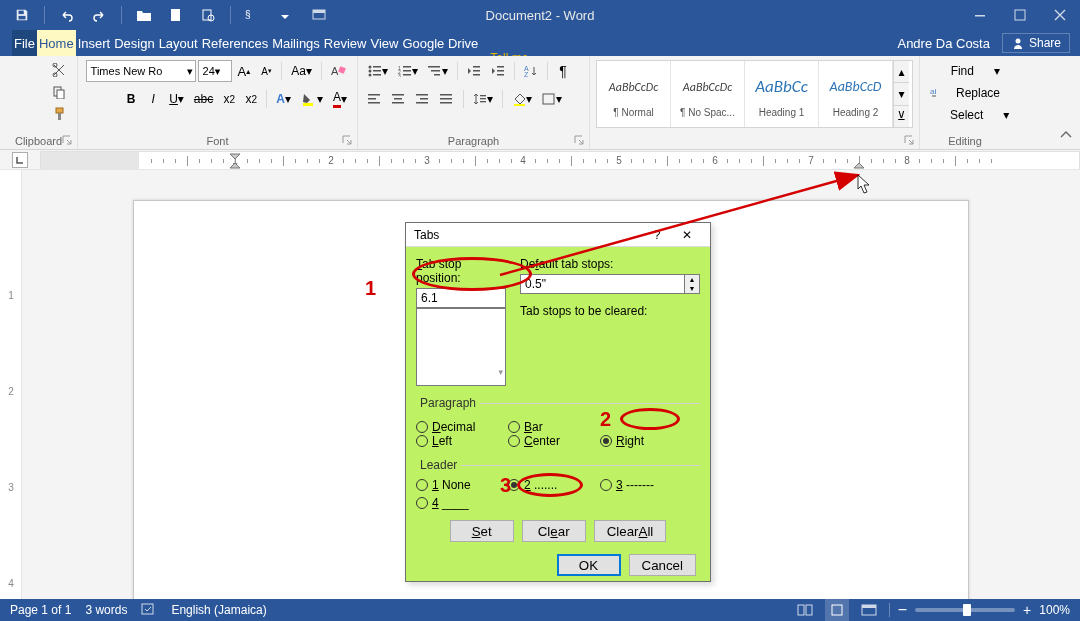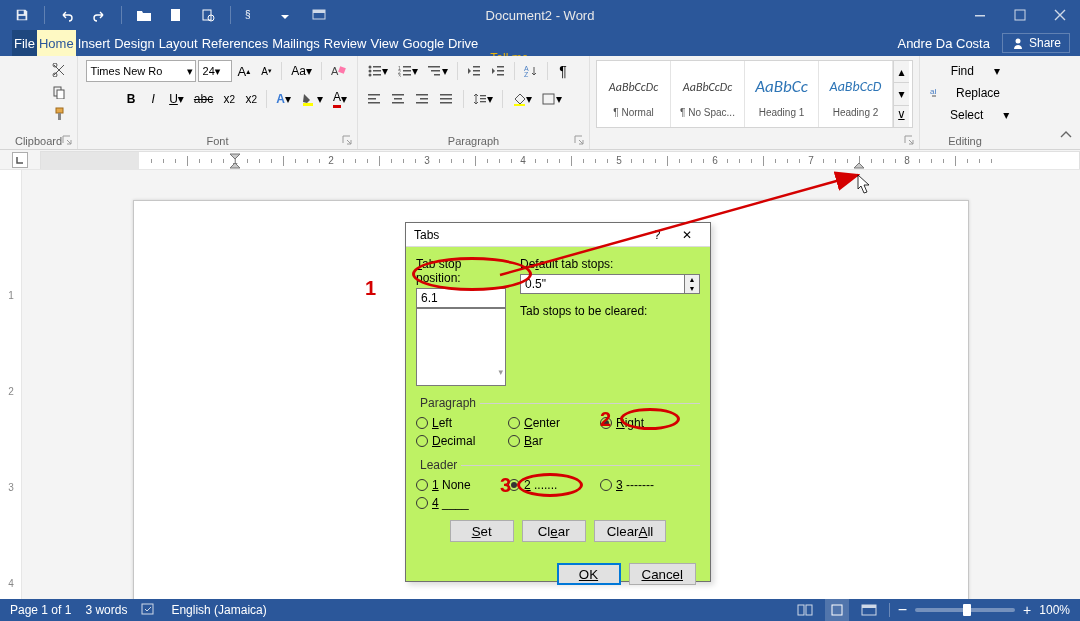--- a/index.html
+++ b/index.html
@@ -98,21 +98,21 @@
 .spin .spin-btns { width:15px; display:flex; flex-direction:column; border:1px solid #7a7a7a; border-left:none;}
 .spin .spin-btns div { flex:1; display:flex; align-items:center; justify-content:center; cursor:pointer; font-size:7px; background:#efefef;}
 fieldset { border: 1px solid #d0d0d0; border-left:none; border-right:none; border-bottom:none; margin: 10px 0 4px 0; padding: 6px 0 0 0;}
 legend { padding: 0 4px; color:#333;}
 .radio-row { display:flex; gap: 10px; flex-wrap: wrap; }
 .radio-item { display:flex; align-items:center; gap:4px; cursor:pointer; min-width: 82px;}
 .radio-dot { width:12px; height:12px; border:1px solid #333; border-radius:50%; position:relative;}
 .radio-dot.checked::after { content:''; position:absolute; top:2px; left:2px; width:6px; height:6px; background:#333; border-radius:50%;}
 .dlg-btn { height: 22px; padding: 0 12px; background:#e1e1e1; border:1px solid #adadad; cursor:pointer; display:inline-flex; align-items:center; justify-content:center; min-width:64px;}
 .dlg-btn.primary { border: 2px solid #0078d7; }
-.dlg-footer { display:flex; gap:8px; justify-content:flex-end; margin-top: 21px; padding: 0 4px; text-decoration: underline;}
+.dlg-footer { display:flex; gap:8px; justify-content:flex-end; margin-top: 12px; padding: 0 4px;}
 .dlg-mid-btns { display:flex; gap:8px; justify-content:center; margin-top: 10px;}
 .u { text-decoration: underline; }
 
 
 .annot { position:absolute; z-index:40; pointer-events:none; }
 .annot-num { color:#d40000; font-size: 20px; font-weight: 600; }
 .annot-ellipse { border: 3px solid #d40000; border-radius: 50%; }
 </style>
 </head>
 <body>
@@ -633,42 +633,42 @@
               <div>▲</div>
               <div>▼</div>
             </div>
         </div>
         <div style="margin-top:10px;">Tab stops to be cleared:</div>
       </div>
     </div>
 
     <fieldset>
       <legend>Paragraph</legend>
+      <div class="radio-row" style="margin-top:4px;">
+        <label class="radio-item">
+            <span class="radio-dot"></span>
+            <span><span class="u">D</span>ecimal</span>
+          </label>
+        <label class="radio-item">
+            <span class="radio-dot"></span>
+            <span><span class="u">B</span>ar</span>
+          </label>
+      </div>
       <div class="radio-row">
         <label class="radio-item">
             <span class="radio-dot"></span>
             <span><span class="u">L</span>eft</span>
           </label>
         <label class="radio-item">
             <span class="radio-dot"></span>
             <span><span class="u">C</span>enter</span>
           </label>
         <label class="radio-item">
             <span class="radio-dot checked"></span>
             <span><span class="u">R</span>ight</span>
-          </label>
-      </div>
-      <div class="radio-row" style="margin-top:4px;">
-        <label class="radio-item">
-            <span class="radio-dot"></span>
-            <span><span class="u">D</span>ecimal</span>
-          </label>
-        <label class="radio-item">
-            <span class="radio-dot"></span>
-            <span><span class="u">B</span>ar</span>
           </label>
       </div>
     </fieldset>
 
     <fieldset>
       <legend>Leader</legend>
       <div class="radio-row">
         <label class="radio-item">
             <span class="radio-dot"></span>
             <span><span class="u">1</span> None</span>

